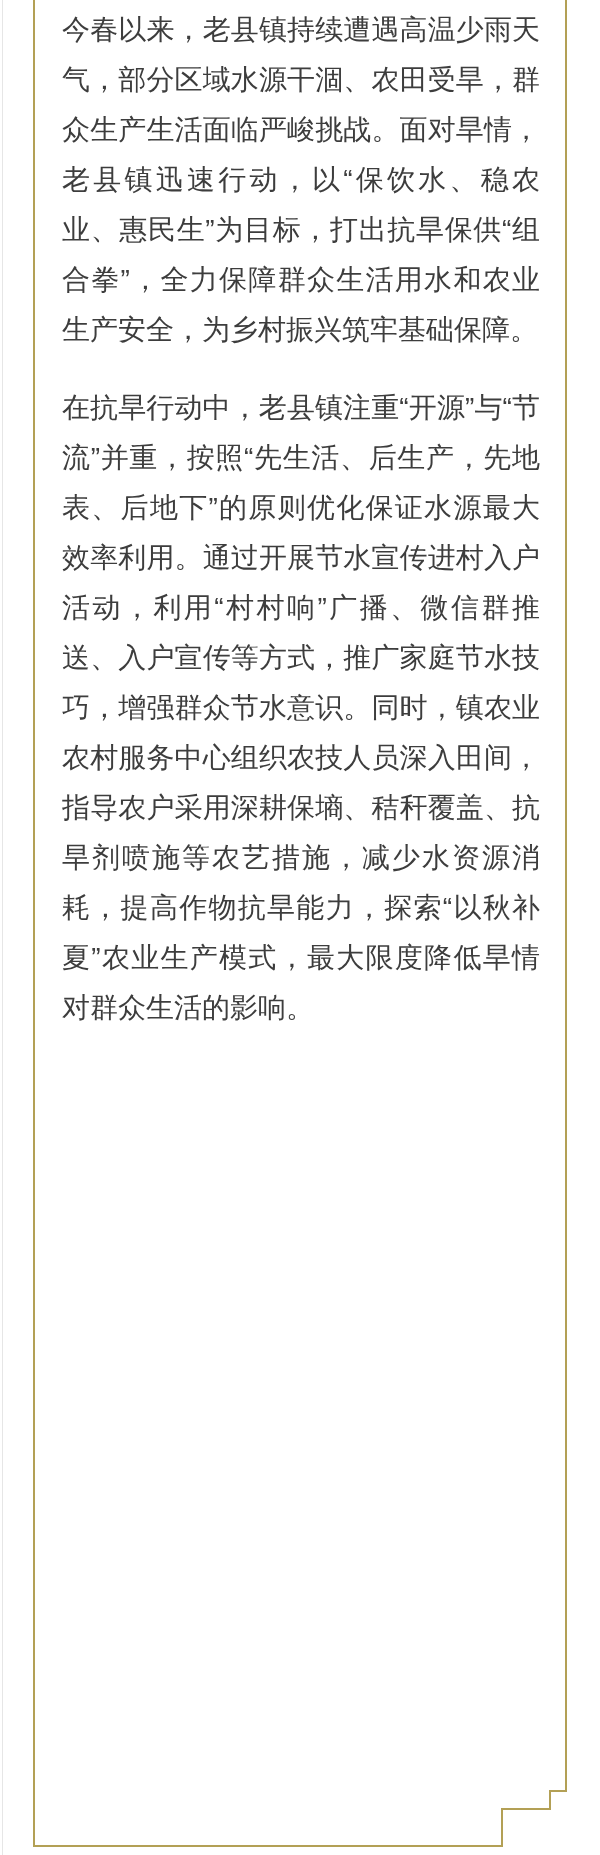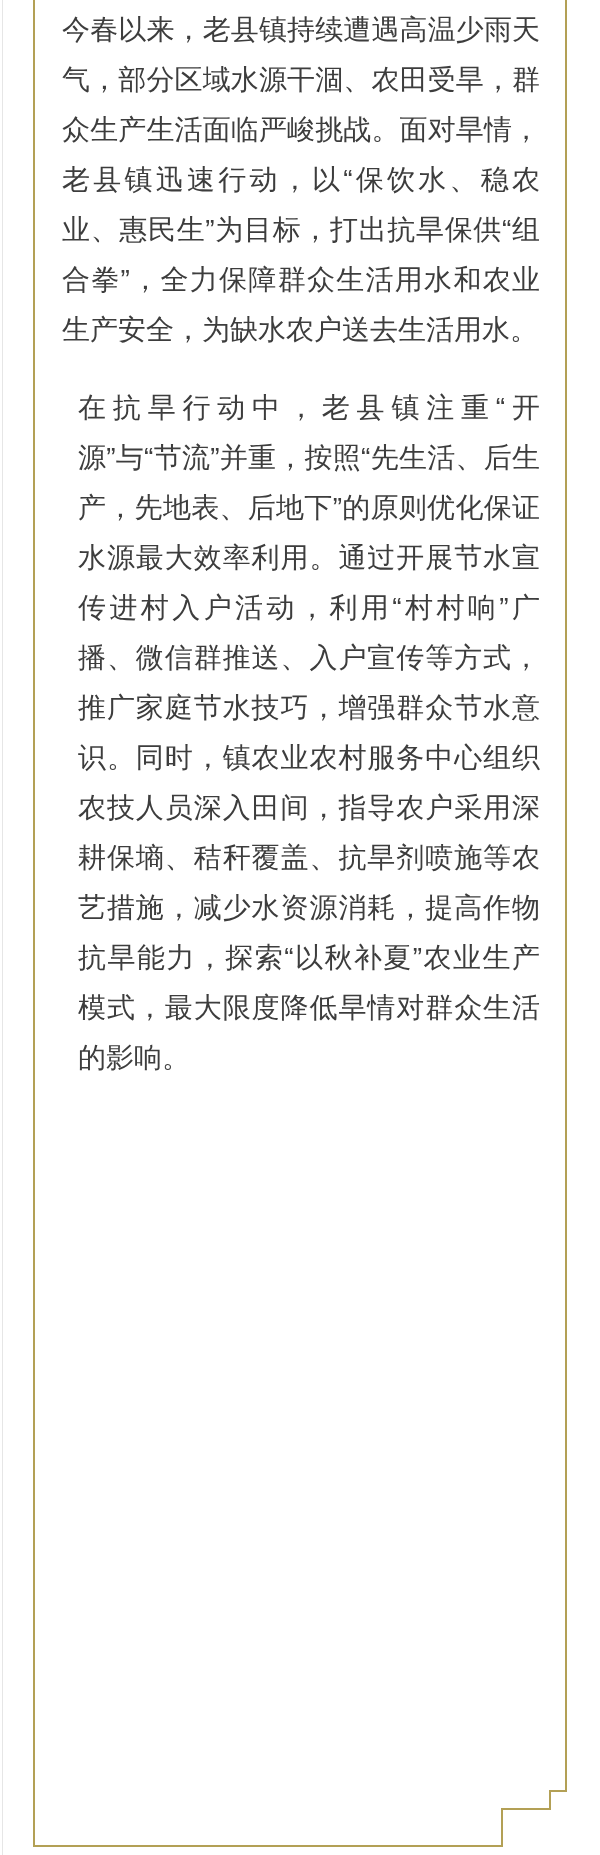--- a/index.html
+++ b/index.html
@@ -30,31 +30,31 @@
   .step2-horiz{left:549px;top:1790px;width:18px;height:2px;}
   .article-body{
     position:absolute;left:62px;top:5px;width:478px;
     color:var(--ink);
     font-size:28px;
     line-height:50px;
     text-align:justify;
     text-justify:inter-ideograph;
   }
   .article-body p{margin:0 0 28px 0;}
-  .article-body p:last-child{margin-bottom:0;margin-left:16px;}
+  .article-body p:last-child{margin-bottom:0;}
 </style>
 </head>
 <body>
 
 <div class="edge-line"></div>
 
 <div class="gold border-left"></div>
 <div class="gold border-right"></div>
 <div class="gold border-bottom"></div>
 <div class="gold step1-vert"></div>
 <div class="gold step1-horiz"></div>
 <div class="gold step2-vert"></div>
 <div class="gold step2-horiz"></div>
 
 <div class="article-body">
-  <p>今春以来，老县镇持续遭遇高温少雨天气，部分区域水源干涸、农田受旱，群众生产生活面临严峻挑战。面对旱情，老县镇迅速行动，以“保饮水、稳农业、惠民生”为目标，打出抗旱保供“组合拳”，全力保障群众生活用水和农业生产安全，为缺水农户送去生活用水。</p>
+  <p>今春以来，老县镇持续遭遇高温少雨天气，部分区域水源干涸、农田受旱，群众生产生活面临严峻挑战。面对旱情，老县镇迅速行动，以“保饮水、稳农业、惠民生”为目标，打出抗旱保供“组合拳”，全力保障群众生活用水和农业生产安全，为乡村振兴筑牢基础保障。</p>
   <p>在抗旱行动中，老县镇注重“开源”与“节流”并重，按照“先生活、后生产，先地表、后地下”的原则优化保证水源最大效率利用。通过开展节水宣传进村入户活动，利用“村村响”广播、微信群推送、入户宣传等方式，推广家庭节水技巧，增强群众节水意识。同时，镇农业农村服务中心组织农技人员深入田间，指导农户采用深耕保墒、秸秆覆盖、抗旱剂喷施等农艺措施，减少水资源消耗，提高作物抗旱能力，探索“以秋补夏”农业生产模式，最大限度降低旱情对群众生活的影响。</p>
 </div>
 
 </body></html>

